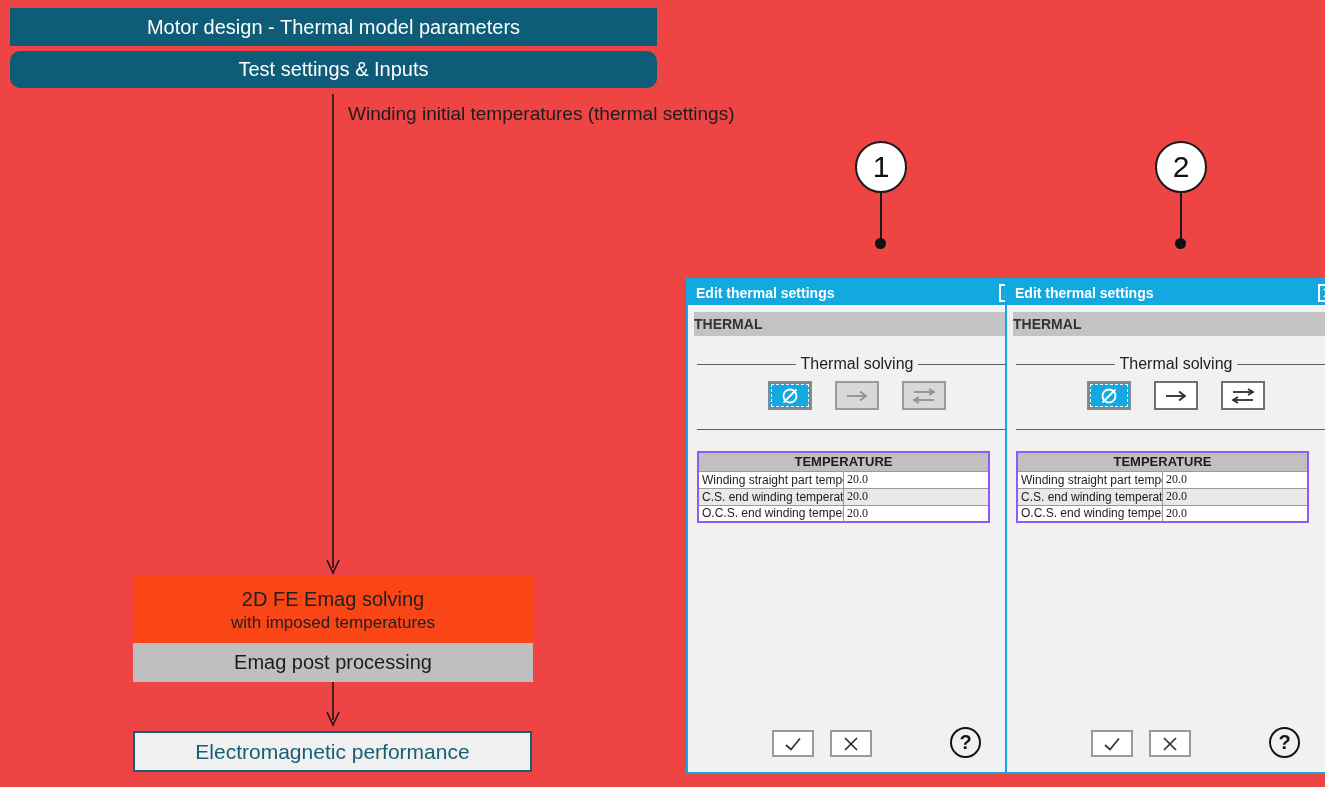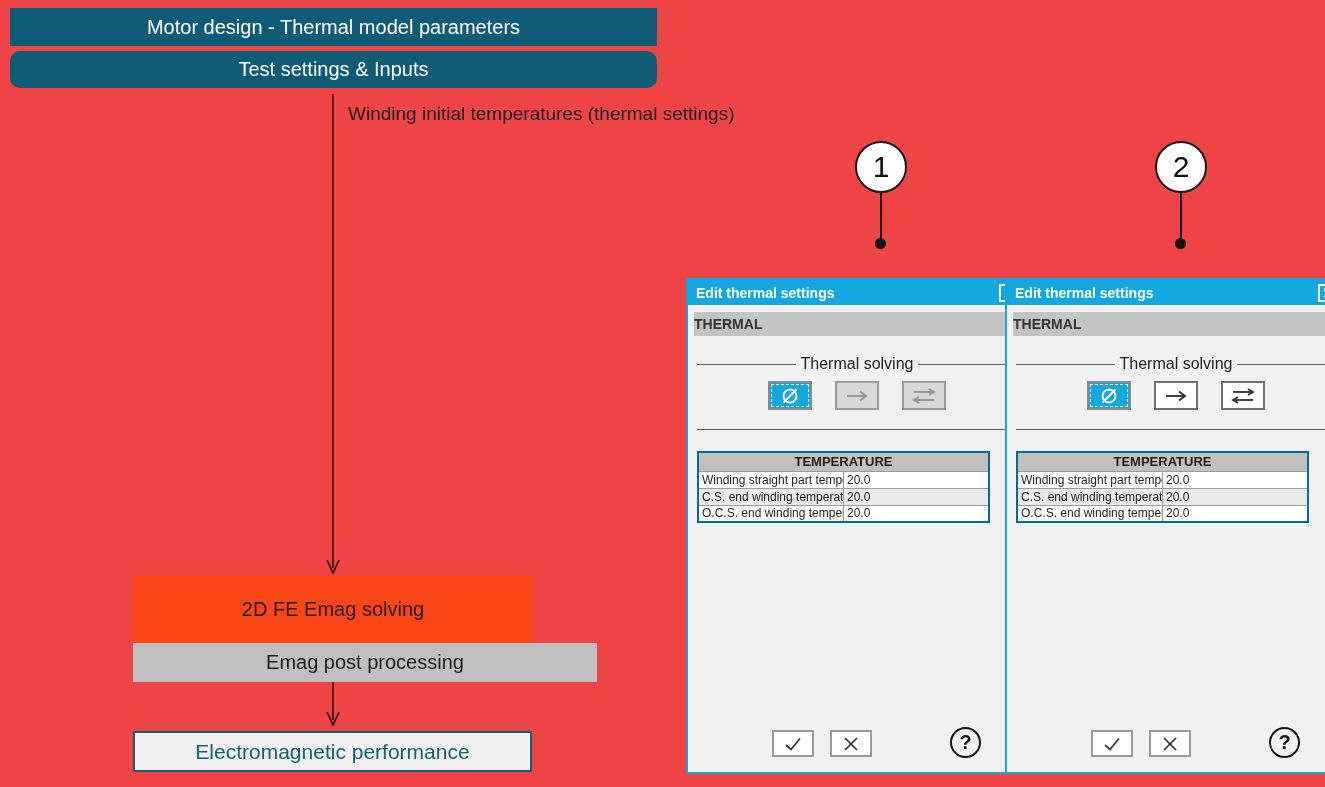--- a/index.html
+++ b/index.html
@@ -8,21 +8,21 @@
 
   
   .banner{position:absolute;left:10px;width:647px;background:#0e5c78;color:#fff;display:flex;align-items:center;justify-content:center;font-size:20px;}
   .banner1{top:8px;height:38px;}
   .banner2{top:51px;height:37px;border-radius:10px;}
   .flow-label{position:absolute;left:348px;top:103px;font-size:19px;color:#1c1c1c;}
   .arrow-svg{position:absolute;}
   .box-solve{position:absolute;left:133px;top:576px;width:400px;height:67px;background:#fa4616;display:flex;flex-direction:column;align-items:center;justify-content:center;color:#212121;}
   .box-solve .l1{font-size:20px;line-height:25px;}
   .box-solve .l2{font-size:17px;line-height:21px;}
-  .box-post{position:absolute;left:133px;top:643px;width:464px;height:39px;background:#bfbfbf;display:flex;align-items:center;justify-content:center;font-size:20px;color:#1d1d1d;}
+  .box-post{position:absolute;left:133px;top:643px;width:400px;height:39px;background:#bfbfbf;display:flex;align-items:center;justify-content:center;font-size:20px;color:#1d1d1d;}
   .box-result{position:absolute;left:133px;top:731px;width:399px;height:41px;background:#f0f0f0;border:2px solid #156076;display:flex;align-items:center;justify-content:center;font-size:21px;color:#156076;}
 
   
   .callout-circle{position:absolute;top:141px;width:52px;height:52px;border:2px solid #1a1a1a;border-radius:50%;background:#fff;display:flex;align-items:center;justify-content:center;font-size:30px;color:#111;}
   .callout-line{position:absolute;top:193px;width:2px;height:46px;background:#1a1a1a;}
   .callout-dot{position:absolute;top:238px;width:11px;height:11px;background:#111;border-radius:50%;}
 
   
   .dialog{position:absolute;top:231px;width:342px;height:496px;background:#f1f1f1;border:2px solid #14a8e1;margin-top:47px;}
   .titlebar{position:absolute;top:0;left:0;right:0;height:27px;background:#14a8e1;border-bottom:2px solid #fafafa;display:flex;align-items:center;}
@@ -31,26 +31,26 @@
   .section-header{position:absolute;top:32px;left:6px;right:6px;height:24px;background:#c3c3c3;color:#333;font-weight:bold;font-size:14px;line-height:24px;}
   .group-row{position:absolute;top:75px;left:9px;right:9px;display:flex;align-items:center;}
   .group-row .gline{flex:1;border-top:1px solid #606060;}
   .group-row .glabel{padding:0 5px;font-size:16px;color:#222;}
   .tool-row{position:absolute;top:101px;left:0;right:0;display:flex;justify-content:center;gap:23px;}
   .tool-btn{width:44px;height:29px;border:2px solid #9a9a9a;display:flex;align-items:center;justify-content:center;padding:0;cursor:pointer;}
   .tool-btn.selected{background:#14a8e1;color:#fff;border-color:#8a8a8a;outline:1px dashed #fff;outline-offset:-4px;}
   .tool-btn.disabled{background:#d8d8d8;color:#909090;border-color:#9a9a9a;}
   .tool-btn.enabled{background:#fff;color:#2c2c2c;border-color:#6f6f6f;}
   .sep{position:absolute;top:149px;left:9px;right:9px;border-top:1px solid #606060;}
-  .temp-table{position:absolute;top:171px;left:9px;width:293px;border-collapse:collapse;font-size:12px;color:#1c1c1c;border:2px solid #0369a1;table-layout:fixed;padding-left:40px;}
+  .temp-table{position:absolute;top:171px;left:9px;width:293px;border-collapse:collapse;font-size:12px;color:#1c1c1c;border:2px solid #8b5cf6;table-layout:fixed;padding-left:40px;}
   .temp-table td,.temp-table th{border:1px solid #9a9a9a;padding:0 3px;overflow:hidden;white-space:nowrap;}
   .temp-table thead th{background:#c0c0c0;font-size:13px;height:19px;font-weight:bold;text-align:center;}
   .temp-table tbody tr{height:17px;background:#fff;}
   .temp-table tbody tr:nth-child(2){background:#e9e9e9;}
-  .temp-table .val{width:28%;}
+  .temp-table .val{width:28%;font-family:Liberation Serif, serif;}
   .footer-btn{position:absolute;top:450px;width:42px;height:27px;background:#fff;border:2px solid #9a9a9a;display:flex;align-items:center;justify-content:center;cursor:pointer;}
   .btn-ok{left:84px;}
   .btn-cancel{left:142px;}
   .help-circle{position:absolute;left:262px;top:447px;width:31px;height:31px;border:2.5px solid #141414;border-radius:50%;display:flex;align-items:center;justify-content:center;font-size:20px;font-weight:bold;color:#141414;background:#f1f1f1;cursor:pointer;}
 </style>
 </head>
 <body>
 
 <div class="canvas">
 
@@ -58,20 +58,21 @@
   <div class="banner banner2">Test settings &amp; Inputs</div>
 
   <svg class="arrow-svg" style="left:325px;top:94px;" width="16" height="482">
     <line x1="8" y1="0" x2="8" y2="474" stroke="#111" stroke-width="1.5"></line>
     <polyline points="2,466 8,479 14,466" fill="none" stroke="#111" stroke-width="1.5"></polyline>
   </svg>
   <div class="flow-label">Winding initial temperatures (thermal settings)</div>
 
   <div class="box-solve">
     <div class="l1">2D FE Emag solving</div>
+    <div class="l2">with imposed temperatures</div>
   </div>
   <div class="box-post">Emag post processing</div>
 
   <svg class="arrow-svg" style="left:325px;top:682px;" width="16" height="46">
     <line x1="8" y1="0" x2="8" y2="38" stroke="#111" stroke-width="1.5"></line>
     <polyline points="2,30 8,43 14,30" fill="none" stroke="#111" stroke-width="1.5"></polyline>
   </svg>
 
   <div class="box-result">Electromagnetic performance</div>
 

